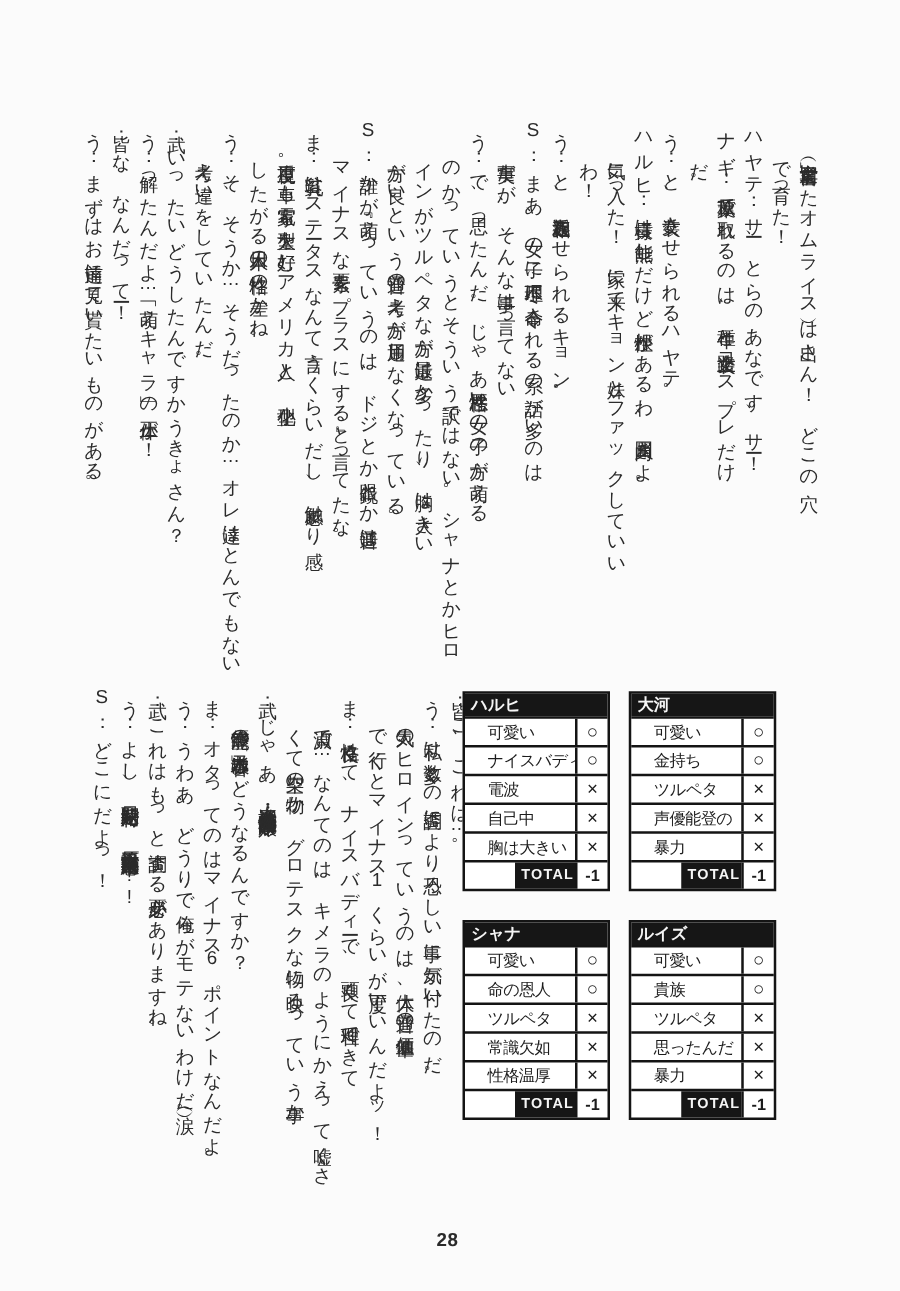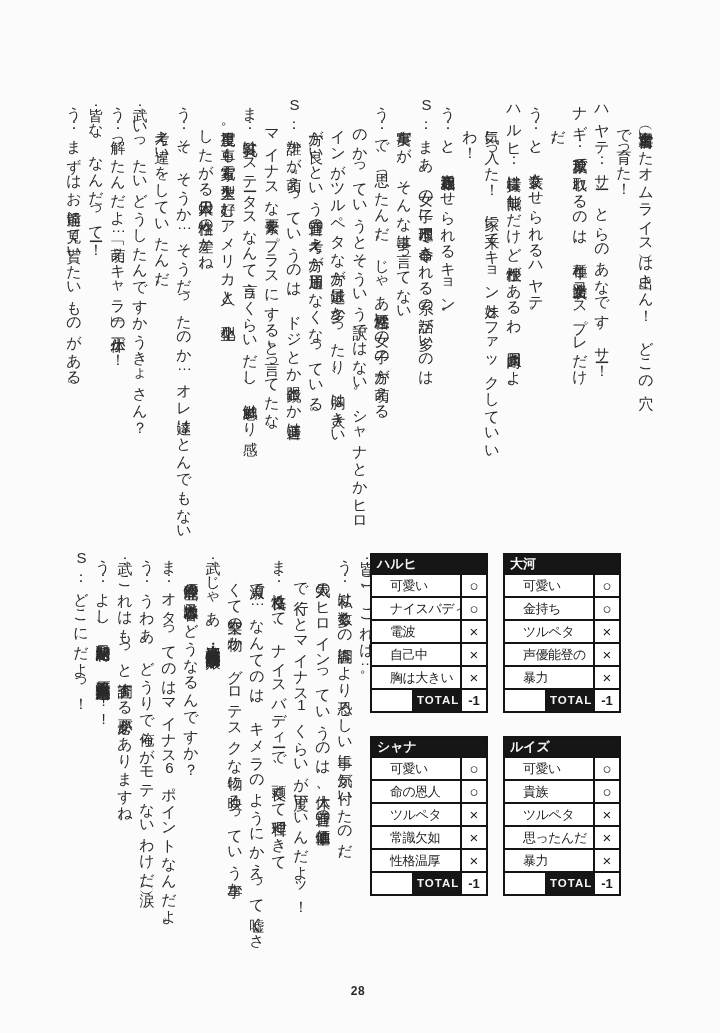--- a/index.html
+++ b/index.html
@@ -58,21 +58,21 @@
     background:#161616;color:#f5f5f5;
     font-size:11.5px;font-weight:bold;letter-spacing:1px;
     padding-left:5px;
     margin-left:40px;
   }
   .trow.total .tmark{font-size:13px;font-weight:600;}
 
   .page-number{
     position:absolute;left:0;top:984px;width:716px;
     text-align:center;
-    font-size:12px;font-weight:bold;color:#2a2a2a;
+    font-size:15px;font-weight:bold;color:#2a2a2a;
     letter-spacing:0.5px;
   }
 </style>
 </head>
 <body>
 
 <div class="page">
 
   <div class="vtext top-block" id="top-text">
       <div class="vline cont">定食」（名前書いたオムライス）は出さん！　どこの穴</div>

